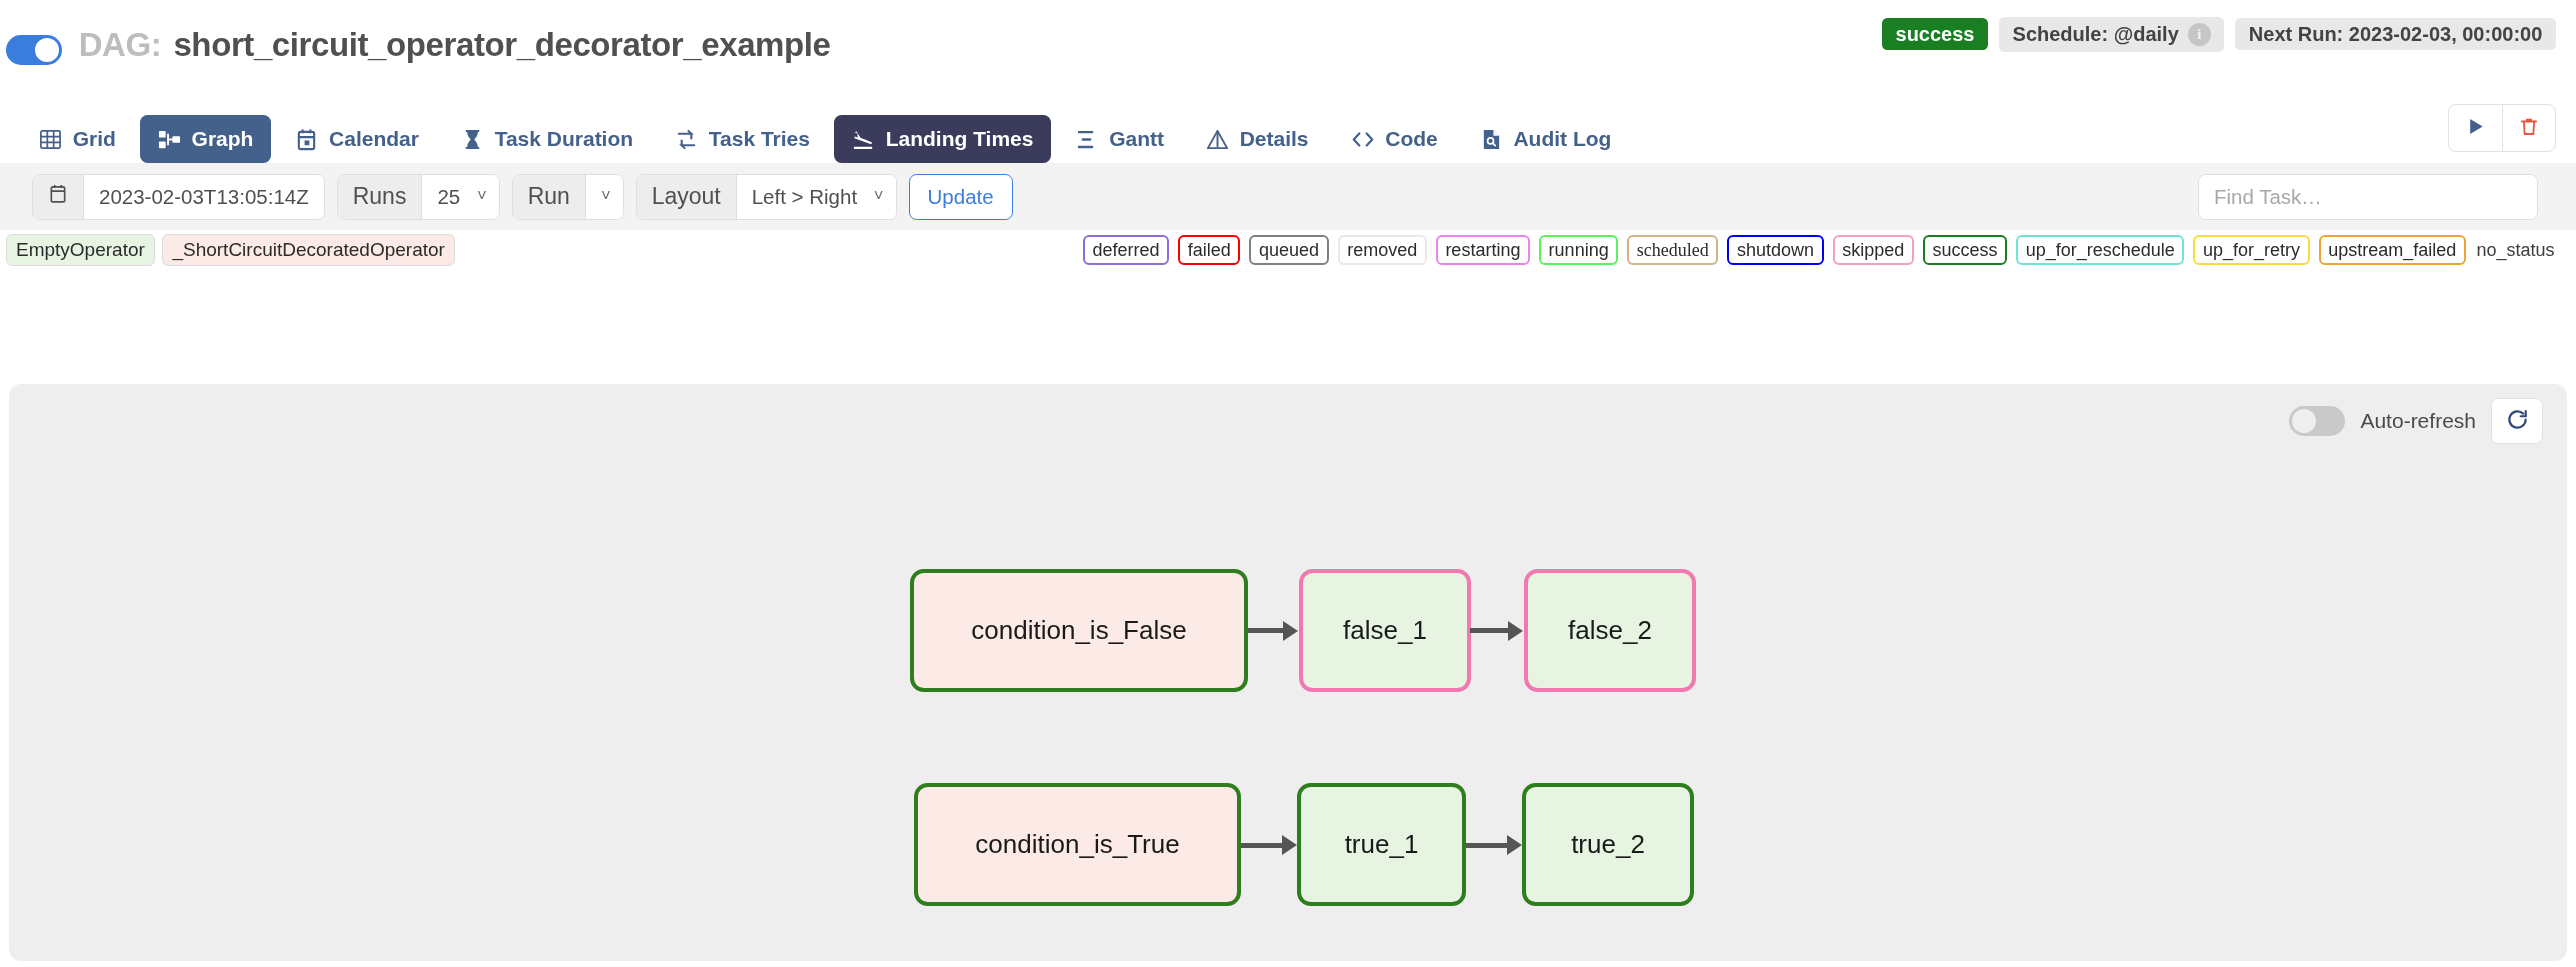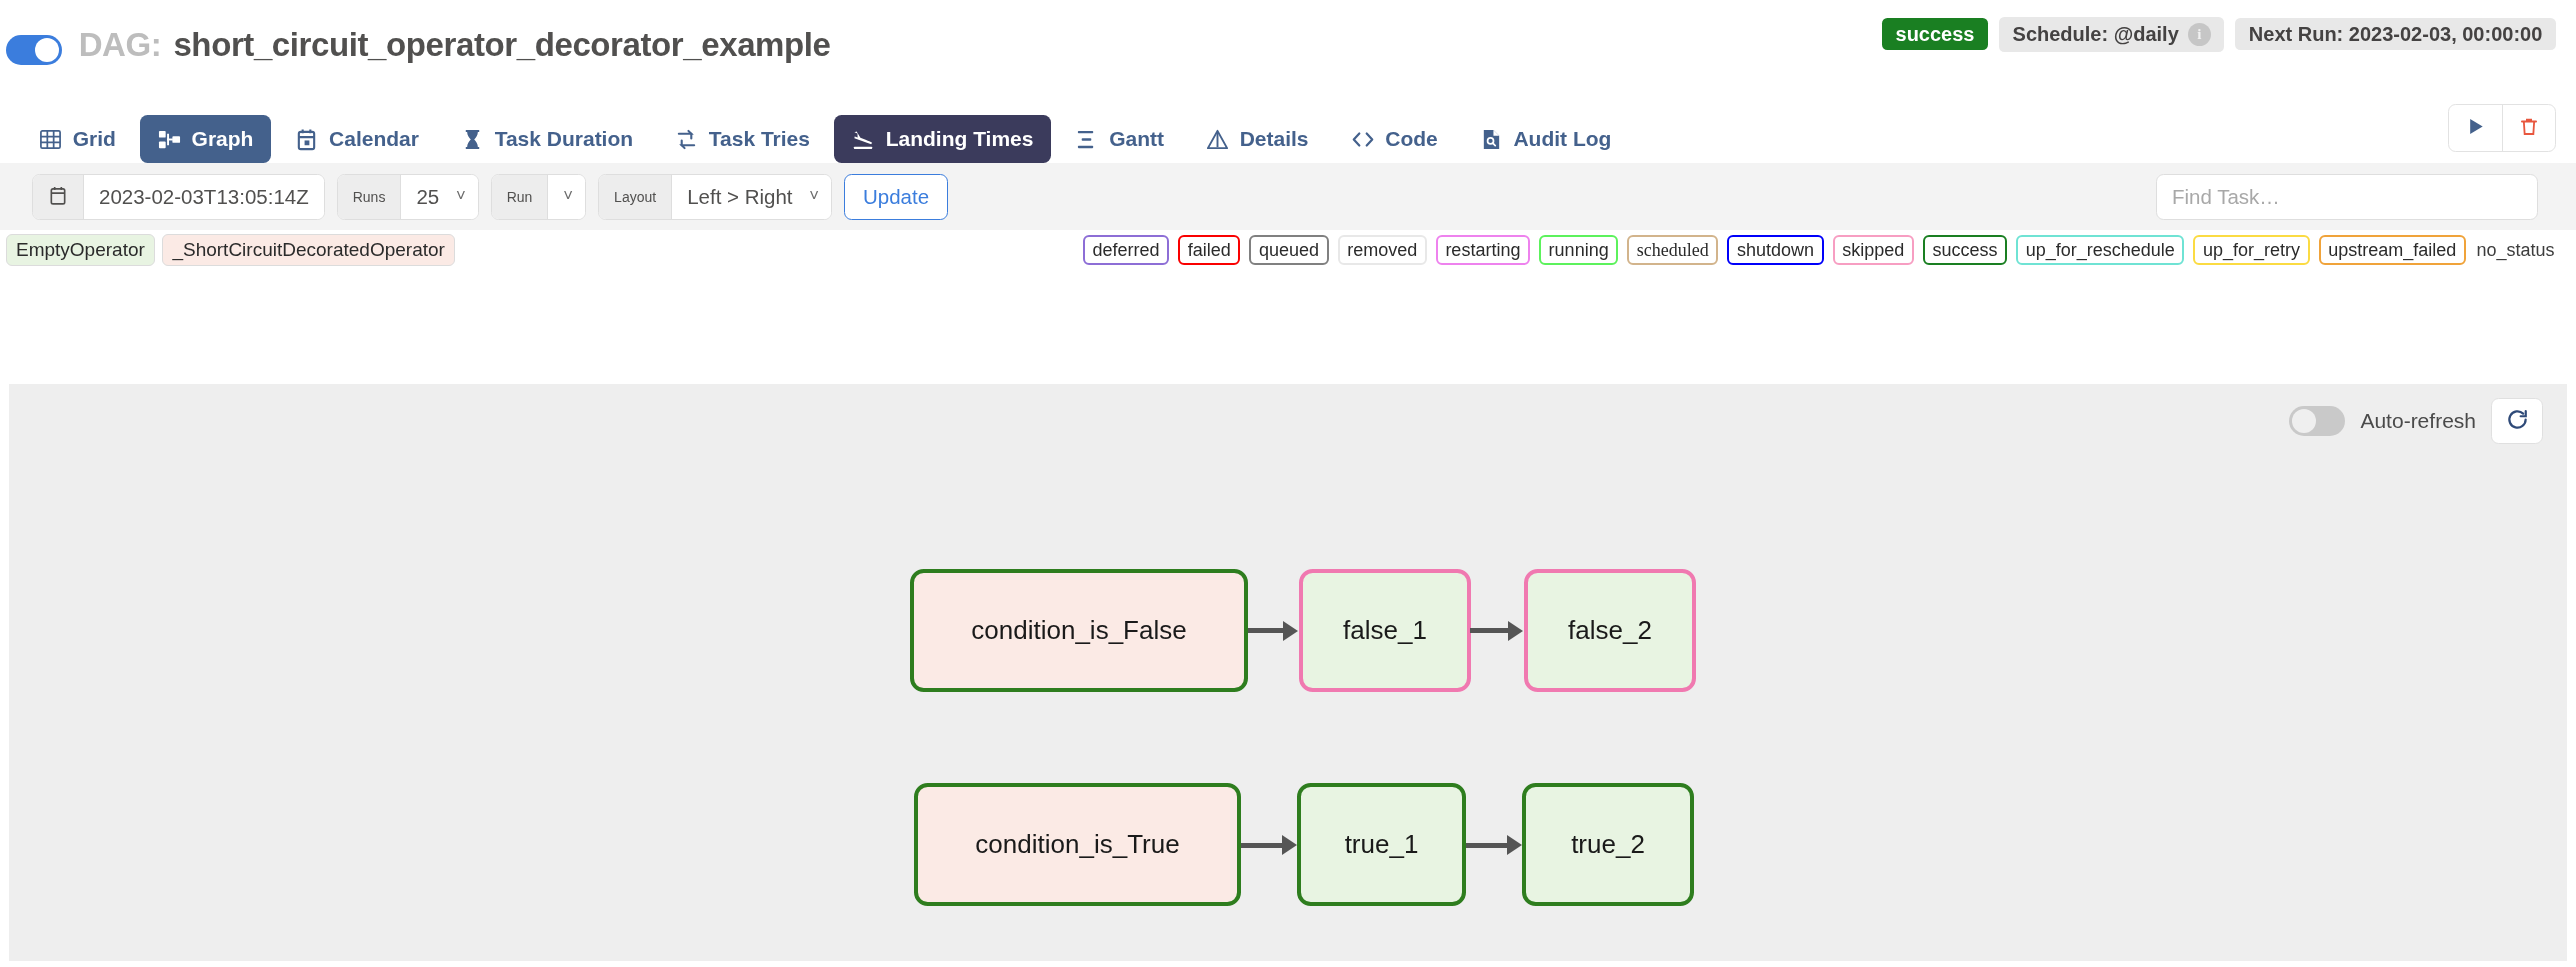--- a/index.html
+++ b/index.html
@@ -161,21 +161,21 @@
     background: #ffffff;
     height: 46px;
     overflow: hidden;
   }
   .ctrl-addon {
     background: #ededed;
     display: flex;
     align-items: center;
     justify-content: center;
     padding: 0 15px;
-    font-size: 14px;
+    font-size: 23px;
     color: #51504f;
     white-space: nowrap;
     border-right: 1.5px solid #dedede;
   }
   .ctrl-value {
     display: flex;
     align-items: center;
     padding: 0 15px;
     font-size: 20.5px;
     color: #51504f;
@@ -203,21 +203,21 @@
     height: 46px;
     padding: 0 18px;
     display: flex;
     align-items: center;
     cursor: pointer;
   }
   .find-task {
     position: absolute;
     right: 38px;
     top: 10.7px;
-    width: 382px;
+    width: 340px;
     height: 46px;
     border: 1.5px solid #dedede;
     border-radius: 7.6px;
     background: #ffffff;
     display: flex;
     align-items: center;
     padding: 0 15px;
     font-size: 20.5px;
     color: #a8a8a8;
   }
@@ -261,21 +261,21 @@
   .st-chip.nostatus { border: none; padding: 3px 1.5px; color: #3d3d3d; }
 
   
   .graph-panel {
     position: absolute;
     left: 9px;
     top: 384px;
     width: 2558px;
     height: 577px;
     background: #eeeeee;
-    border-radius: 0;
+    border-radius: 12px;
     overflow: hidden;
   }
   .refresh-bar {
     position: absolute;
     right: 24px;
     top: 13.7px;
     display: flex;
     align-items: center;
     gap: 15px;
   }

